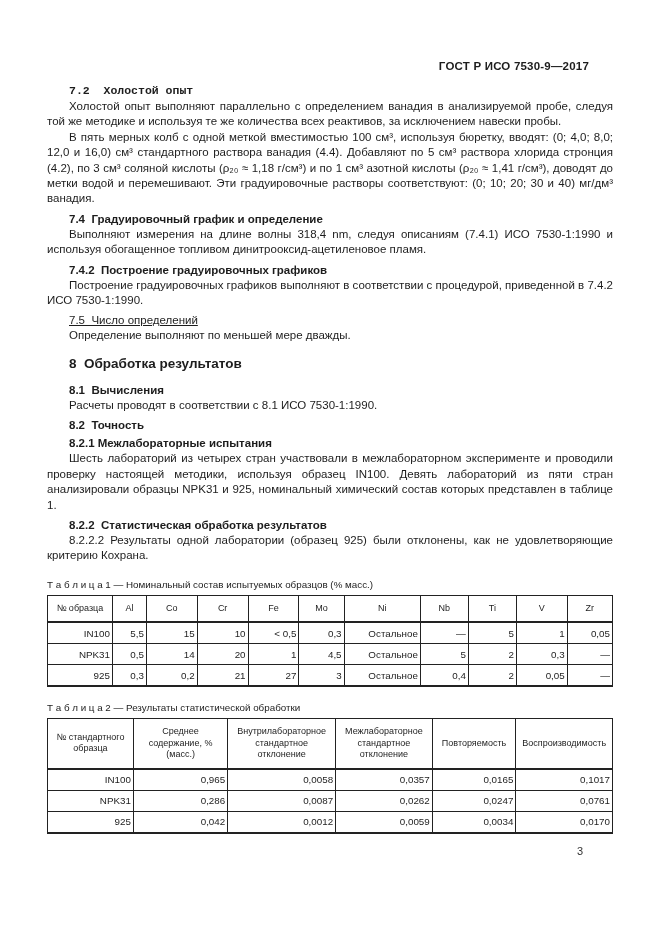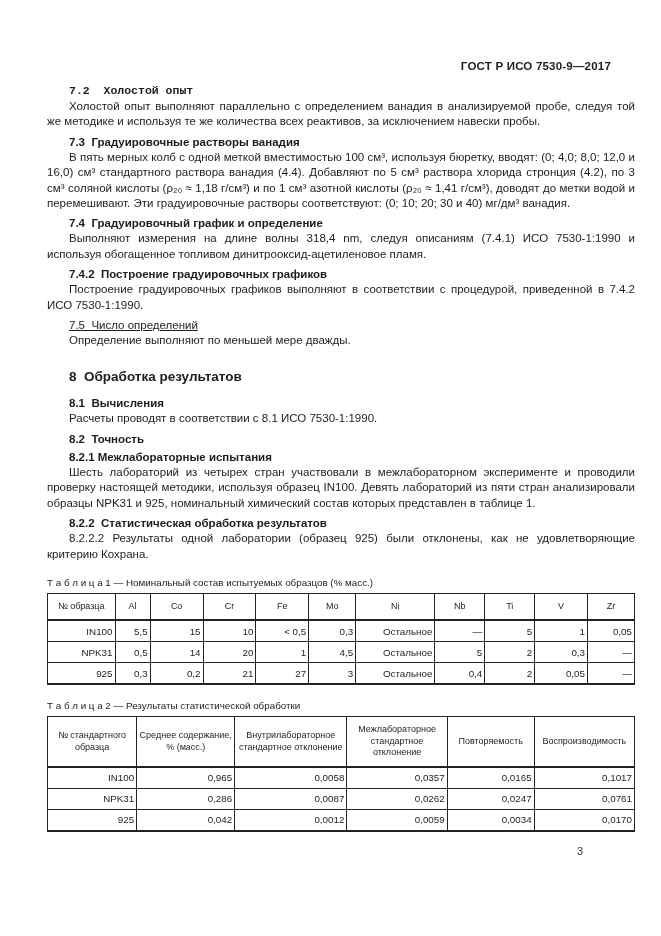--- a/index.html
+++ b/index.html
@@ -6,21 +6,21 @@
   html, body { background: #ffffff; }
   body { width: 661px; height: 936px; }
   .page {
     position: relative;
     width: 661px; height: 936px;
     background: #ffffff;
     font-family: "Liberation Sans", sans-serif;
     color: #1d1d1d;
     overflow: hidden;
   }
-  .content { padding: 60px 26px 0 47px; }
+  .content { padding: 60px 48px 0 47px; }
   .run-head {
     font-weight: bold;
     font-size: 11.5px;
     text-align: right;
     padding-right: 24px;
     margin-bottom: 9px;
     letter-spacing: 0.2px;
   }
   .h {
     font-weight: bold;
@@ -30,21 +30,21 @@
     margin-top: 6px;
     margin-bottom: 2px;
   }
   .h.first { margin-top: 12px; font-family: Liberation Mono, monospace; }
   .h.reg { font-weight: normal; text-decoration: underline; }
   .sec {
     font-weight: bold;
     font-size: 13.5px;
     white-space: pre-wrap;
     padding-left: 22px;
-    margin-top: 21px;
+    margin-top: 12px;
     margin-bottom: 13px;
   }
   p.b {
     font-size: 11.5px;
     line-height: 15.4px;
     text-align: justify;
     text-indent: 22px;
   }
   .cap { font-size: 9.8px; margin-top: 15px; margin-bottom: 5px; color: #222; }
   table {
@@ -95,21 +95,20 @@
 <body>
 
 <div class="page">
   <div class="content">
 
     <div class="run-head">ГОСТ Р ИСО 7530-9—2017</div>
 
     <div class="h first">7.2  Холостой опыт</div>
     <p class="b">Холостой опыт выполняют параллельно с определением ванадия в анализируемой пробе, следуя той же методике и используя те же количества всех реактивов, за исключением навески пробы.</p>
 
-    <div class="h">7.3  Градуировочные растворы ванадия</div>
     <p class="b">В пять мерных колб с одной меткой вместимостью 100 см³, используя бюретку, вводят: (0; 4,0; 8,0; 12,0 и 16,0) см³ стандартного раствора ванадия (4.4). Добавляют по 5 см³ раствора хлорида стронция (4.2), по 3 см³ соляной кислоты (ρ₂₀ ≈ 1,18 г/см³) и по 1 см³ азотной кислоты (ρ₂₀ ≈ 1,41 г/см³), доводят до метки водой и перемешивают. Эти градуировочные растворы соответствуют: (0; 10; 20; 30 и 40) мг/дм³ ванадия.</p>
 
     <div class="h">7.4  Градуировочный график и определение</div>
     <p class="b">Выполняют измерения на длине волны 318,4 nm, следуя описаниям (7.4.1) ИСО 7530-1:1990 и используя обогащенное топливом динитрооксид-ацетиленовое пламя.</p>
 
     <div class="h">7.4.2  Построение градуировочных графиков</div>
     <p class="b">Построение градуировочных графиков выполняют в соответствии с процедурой, приведенной в 7.4.2 ИСО 7530-1:1990.</p>
 
     <div class="h reg">7.5  Число определений</div>
     <p class="b">Определение выполняют по меньшей мере дважды.</p>

